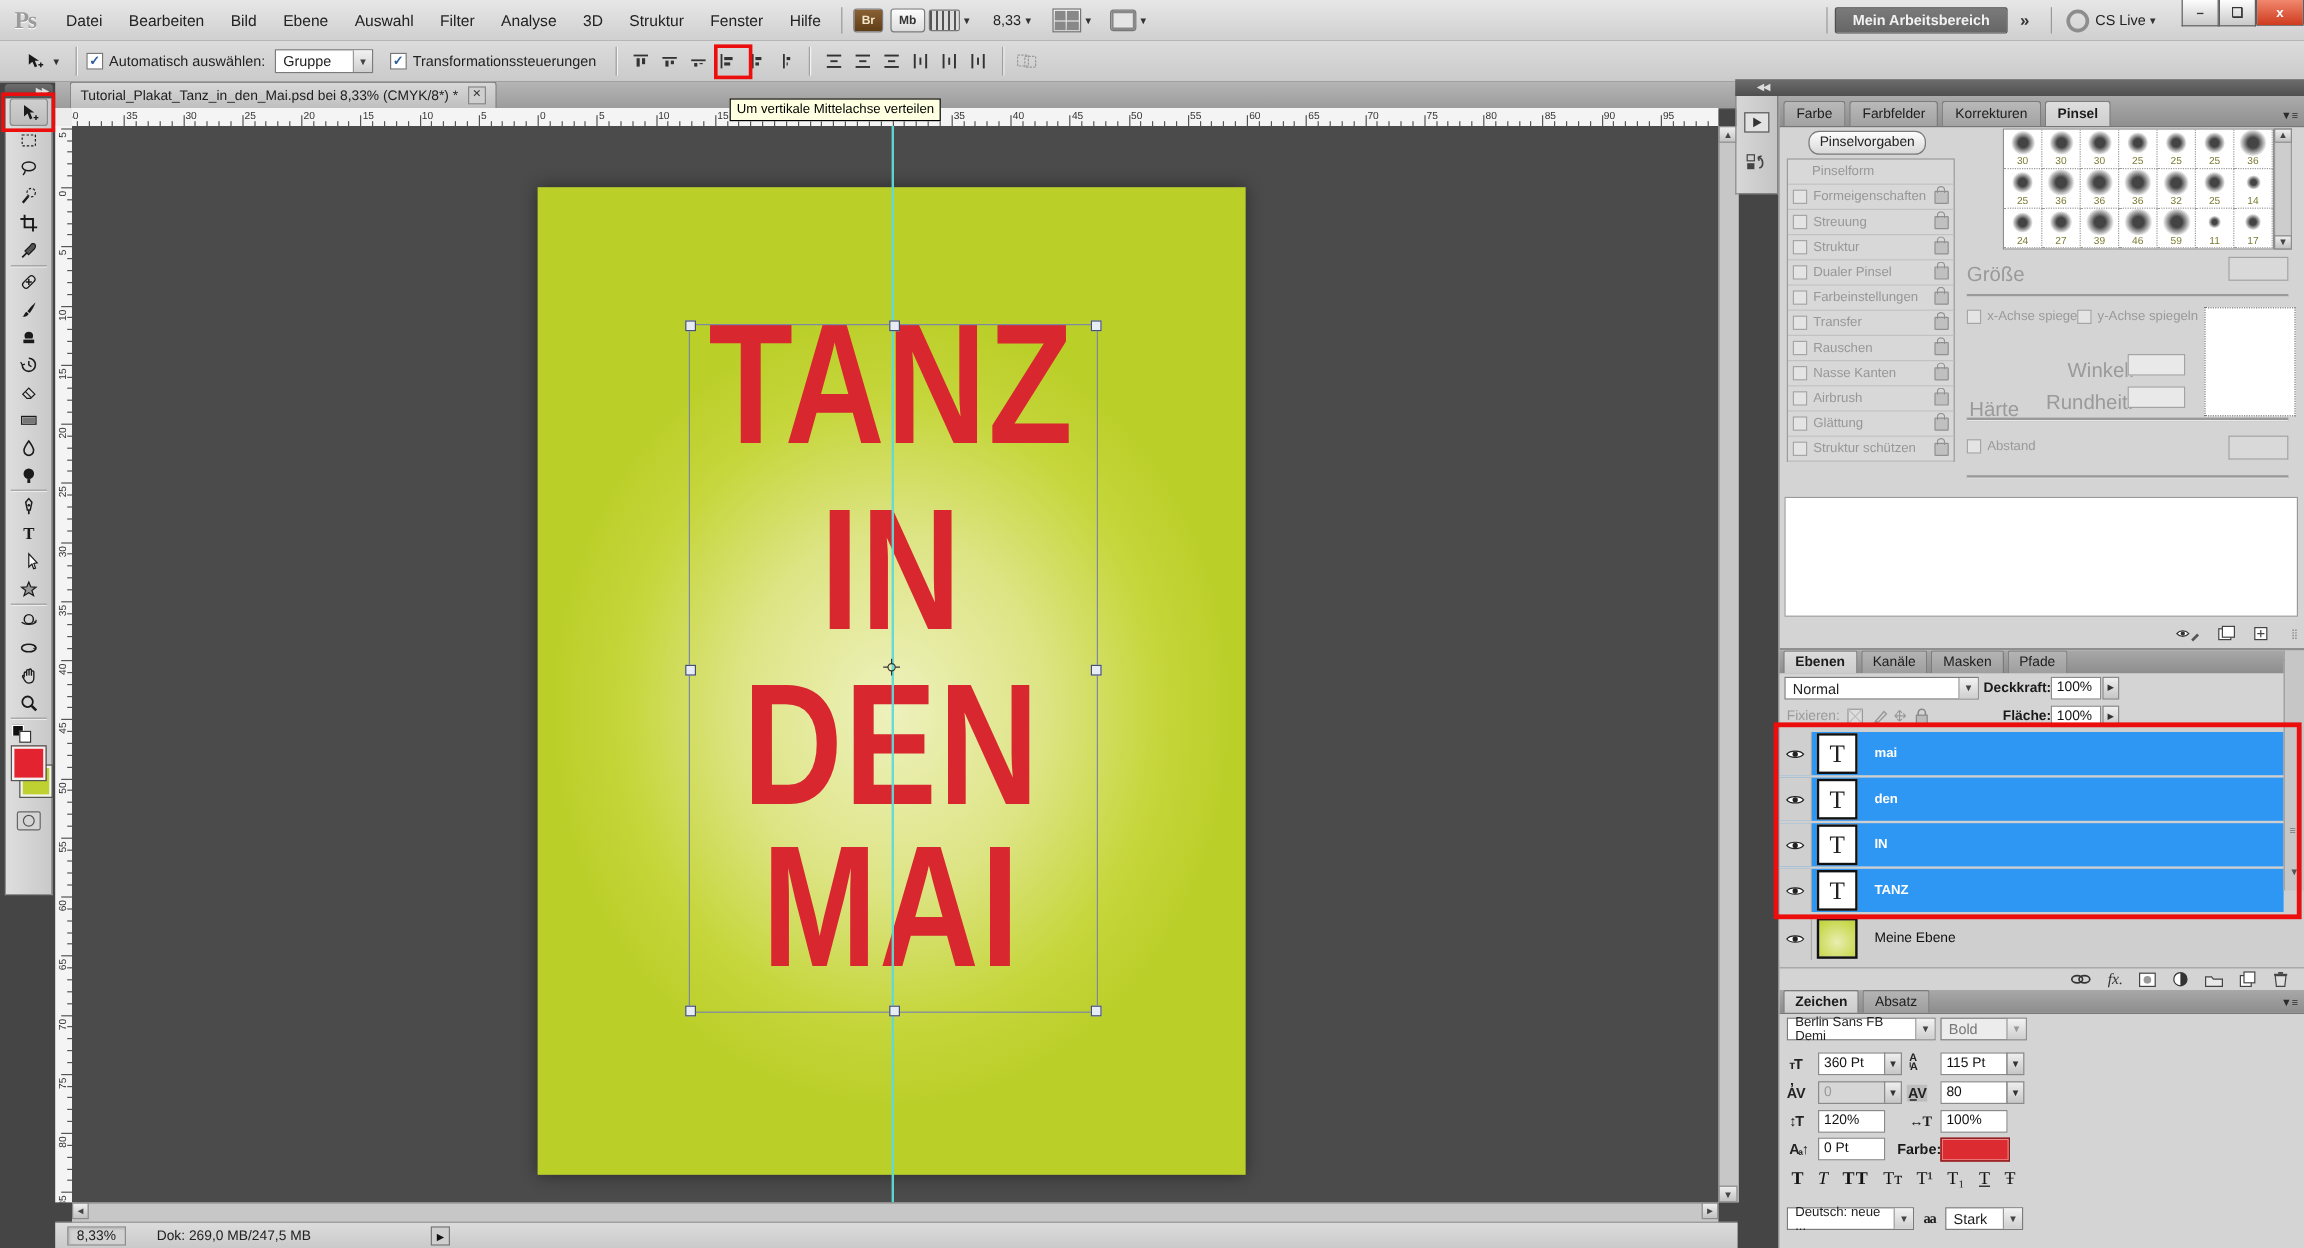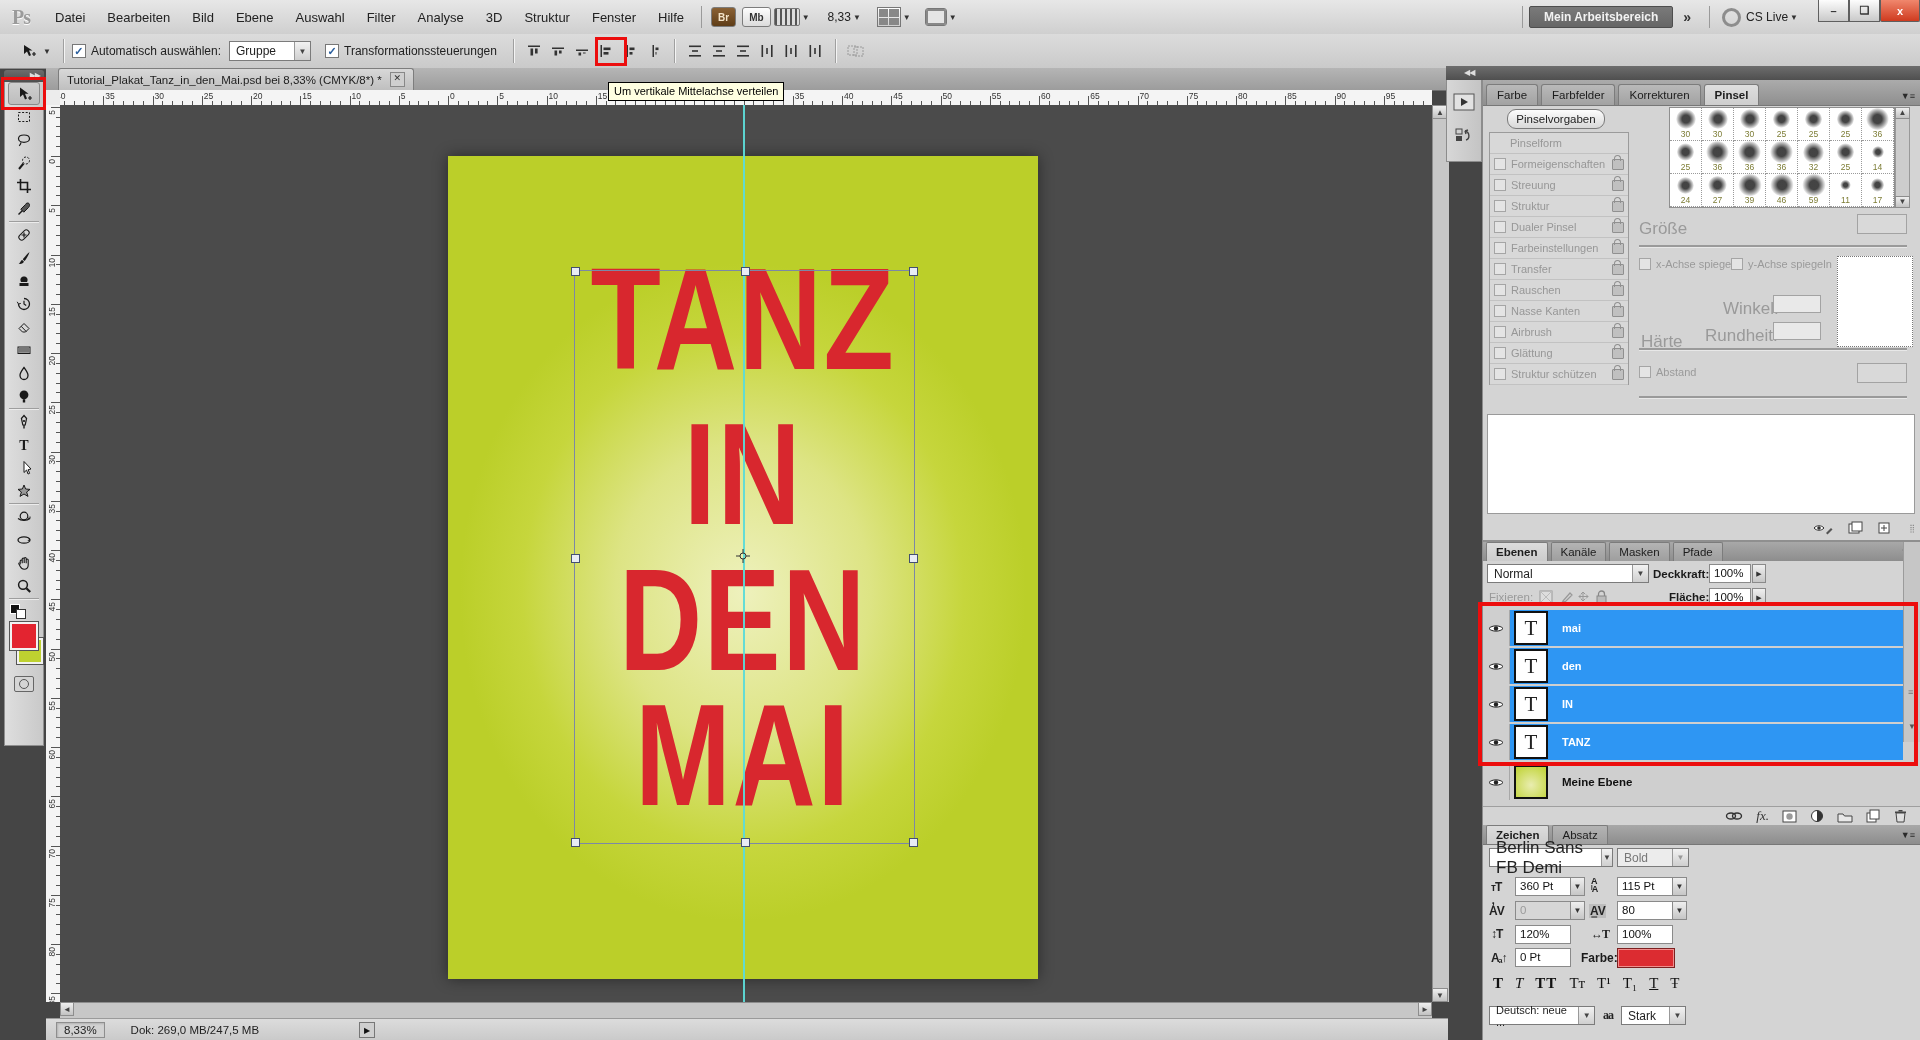--- a/index.html
+++ b/index.html
@@ -163,21 +163,21 @@
   .spinbtn{position:absolute;width:14px;height:19px;background:linear-gradient(#efefef,#c6c6c6);border:1px solid #8a8a8a;
      box-sizing:border-box;font-size:7px;text-align:center;line-height:17px;color:#333;}
   .llist{position:absolute;left:0;top:64px;width:438px;height:200px;background:#cfcfcf;}
   .lrow{position:absolute;left:0;width:420px;height:36px;display:flex;align-items:center;}
   .lrow.sel{background:#2e96f3;}
   .eyecell{width:26px;height:36px;background:#cfcfcf;border-right:1px solid #a8a8a8;display:flex;align-items:center;justify-content:center;flex:0 0 auto;}
   .lthumb{width:30px;height:30px;background:#fff;border:2px solid #111;margin-left:4px;flex:0 0 auto;
      display:flex;align-items:center;justify-content:center;font-family:"Liberation Serif",serif;font-size:21px;color:#222;}
   .lthumb.bg{background:radial-gradient(circle at 50% 60%,#e9edb0,#bed230);}
   .lname{margin-left:14px;font-size:11px;font-weight:bold;color:#fff;}
-  .lname.dark{color:#111;font-weight:bold;font-size:11.5px;}
+  .lname.dark{color:#111;font-weight:normal;font-size:11.5px;}
   .lscroll{position:absolute;left:420px;top:0;width:18px;height:200px;background:#c6c6c6;border-left:1px solid #9b9b9b;box-sizing:border-box;}
   .licons{position:absolute;left:0;top:264px;width:438px;height:19px;background:#d4d4d4;border-top:1px solid #9f9f9f;
      display:flex;align-items:center;justify-content:flex-end;gap:13px;padding-right:14px;box-sizing:border-box;}
 
   
   .charpanel{position:absolute;left:0;top:745px;width:438px;height:215px;background:#d4d4d4;}
   .cinput{position:absolute;height:19px;background:#fff;border:1px solid #8a8a8a;box-sizing:border-box;
      font-size:11.5px;padding:2px 4px;color:#111;}
   .cinput.disabled{background:#d6d6d6;color:#9a9a9a;}
   .cicon{position:absolute;font-size:12px;font-weight:bold;color:#222;letter-spacing:-1px;}
@@ -1203,21 +1203,21 @@
       </div>
     </div>
 
     <div class="charpanel">
       <div class="ltabbar" id="ctabbar" style="width:438px;">
           <div class="ltab active">Zeichen</div>
           <div class="ltab">Absatz</div>
           <span class="pmenu">▼≡</span>
         </div>
       <span class="dd" style="position:absolute;left:6px;top:23px;width:124px;height:19px;box-sizing:border-box;">
-        <span style="font-size:17px;">Berlin Sans FB Demi</span>
+        <span style="font-size:11px;">Berlin Sans FB Demi</span>
           <span class="arr">▼</span>
       </span>
       <span class="dd" style="position:absolute;left:134px;top:23px;width:72px;height:19px;box-sizing:border-box;background:#ececec;color:#777;">
         <span>Bold</span>
           <span class="arr" style="color:#999;">▼</span>
       </span>
 
       <span class="cicon" style="left:8px;top:55px;"><small>ᴛ</small>T</span>
       <span class="cinput" style="left:32px;top:52px;width:56px;">360 Pt</span>
       <span class="cdd-arr" style="left:87px;top:52px;">▼</span>

